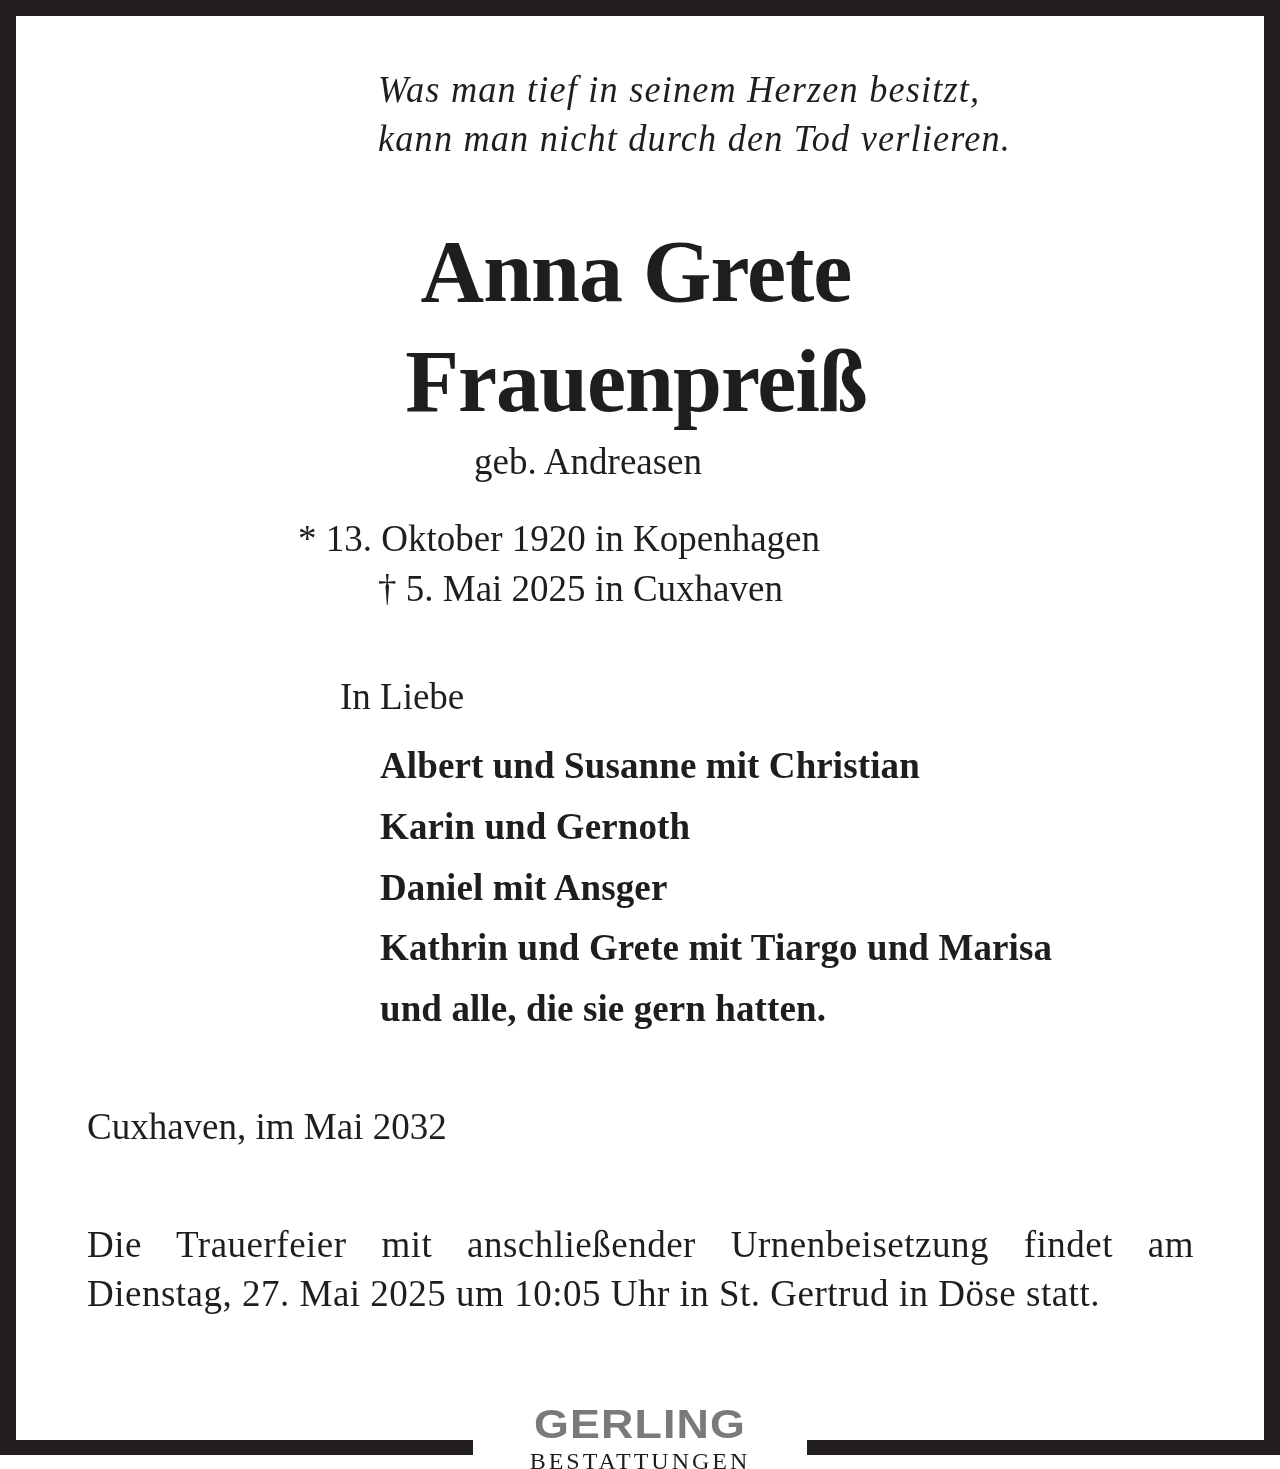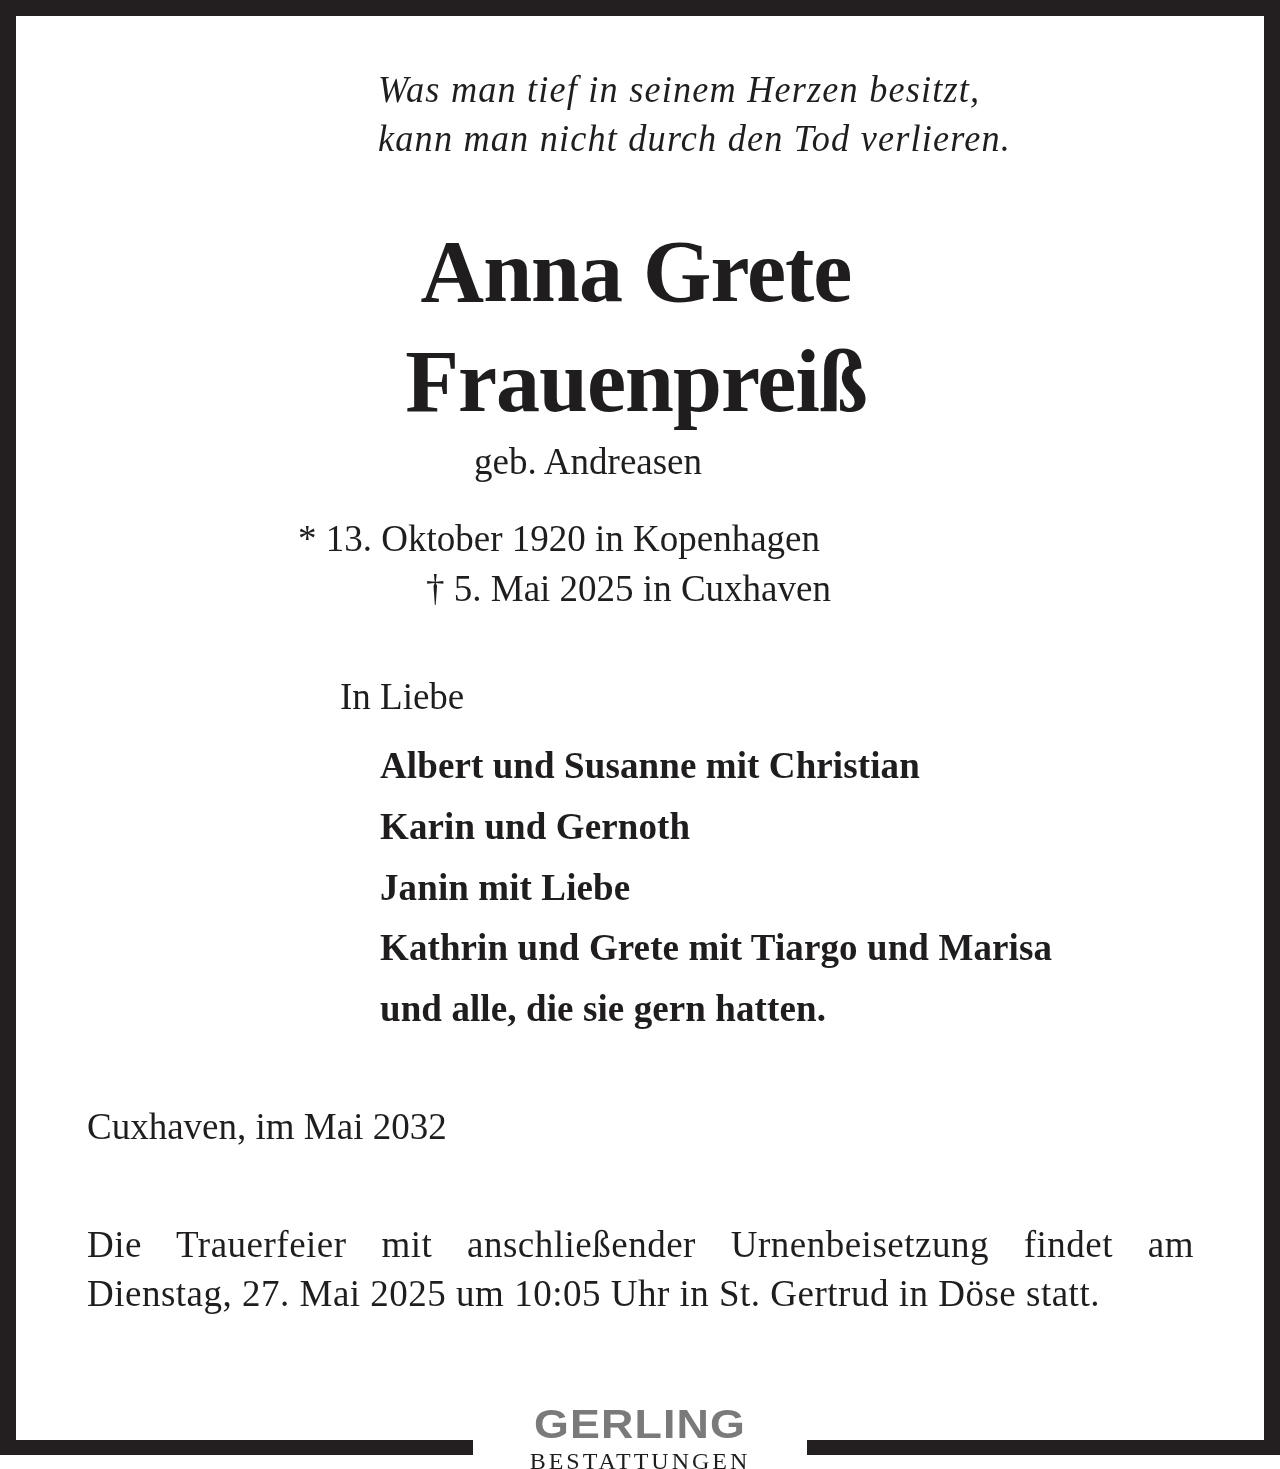--- a/index.html
+++ b/index.html
@@ -14,21 +14,21 @@
   .abs { position: absolute; white-space: nowrap; }
   .quote { left: 378px; font-style: italic; font-size: 37px; letter-spacing: 1.2px; transform: scaleX(0.98); transform-origin: left; }
   .q1 { top: 68px; }
   .q2 { top: 117px; }
 
   .name { left: 0; width: 1280px; text-align: center; font-weight: bold; font-size: 88px; letter-spacing: -1px; line-height: 1; }
   .name1 { top: 228px; left: -4px; }
   .name2 { top: 338px; left: -4px; }
   .nee { left: 0; width: 1176px; text-align: center; top: 440px; font-size: 37px; }
   .born { left: 298px; top: 517px; font-size: 37px; }
-  .died { left: 378px; top: 567px; font-size: 37px; margin-left: 48px; }
+  .died { left: 378px; top: 567px; font-size: 37px; }
 
   .inliebe { left: 340px; top: 675px; font-size: 37px; }
   .mourner { left: 340px; font-size: 37px; font-weight: bold; letter-spacing: 0.1px; margin-left: 40px; }
 
   .place-date { left: 87px; top: 1105px; font-size: 37px; }
   .service { position: absolute; left: 87px; top: 1220px; width: 1107px; font-size: 37px; line-height: 49px;
              text-align: justify; text-align-last: left; letter-spacing: 0.5px; }
 
   .logo { position: absolute; left: 473px; top: 1404px; width: 334px; text-align: center; }
   .logo-name { display: block; font-family: "Liberation Sans", "DejaVu Sans", sans-serif; font-weight: bold;
@@ -52,21 +52,21 @@
   <div class="abs name name1">Anna Grete</div>
   <div class="abs name name2">Frauenpreiß</div>
   <div class="abs nee">geb. Andreasen</div>
   <div class="abs born">* 13. Oktober 1920 in Kopenhagen</div>
   <div class="abs died">† 5. Mai 2025 in Cuxhaven</div>
 
   <div class="abs inliebe">In Liebe</div>
   <div>
     <div class="abs mourner" style="top:744px">Albert und Susanne mit Christian</div>
     <div class="abs mourner" style="top:805px">Karin und Gernoth</div>
-    <div class="abs mourner" style="top:866px">Janin mit Liebe</div>
+    <div class="abs mourner" style="top:866px">Daniel mit Ansger</div>
     <div class="abs mourner" style="top:926px">Kathrin und Grete mit Tiargo und Marisa</div>
     <div class="abs mourner" style="top:987px">und alle, die sie gern hatten.</div>
   </div>
 
   <div class="abs place-date">Cuxhaven, im Mai 2032</div>
   <div class="service">Die Trauerfeier mit anschließender Urnenbeisetzung findet am Dienstag, 27. Mai 2025 um 10:05 Uhr in St. Gertrud in Döse statt.</div>
 </div>
 
 <div class="logo">
   <span class="logo-name">GERLING</span>

